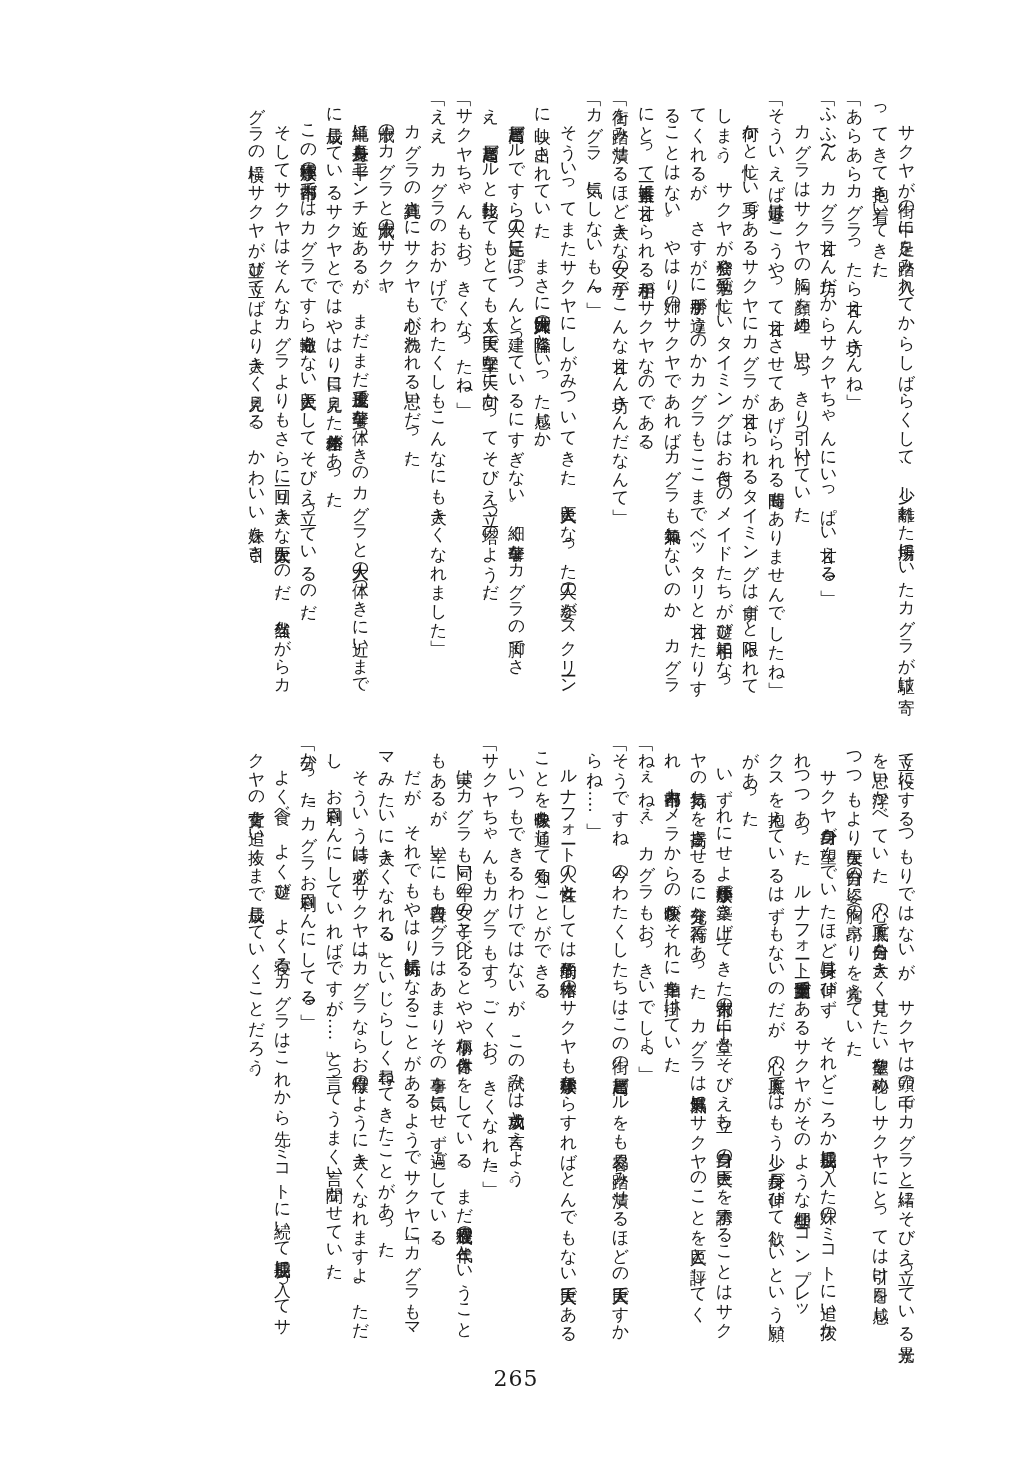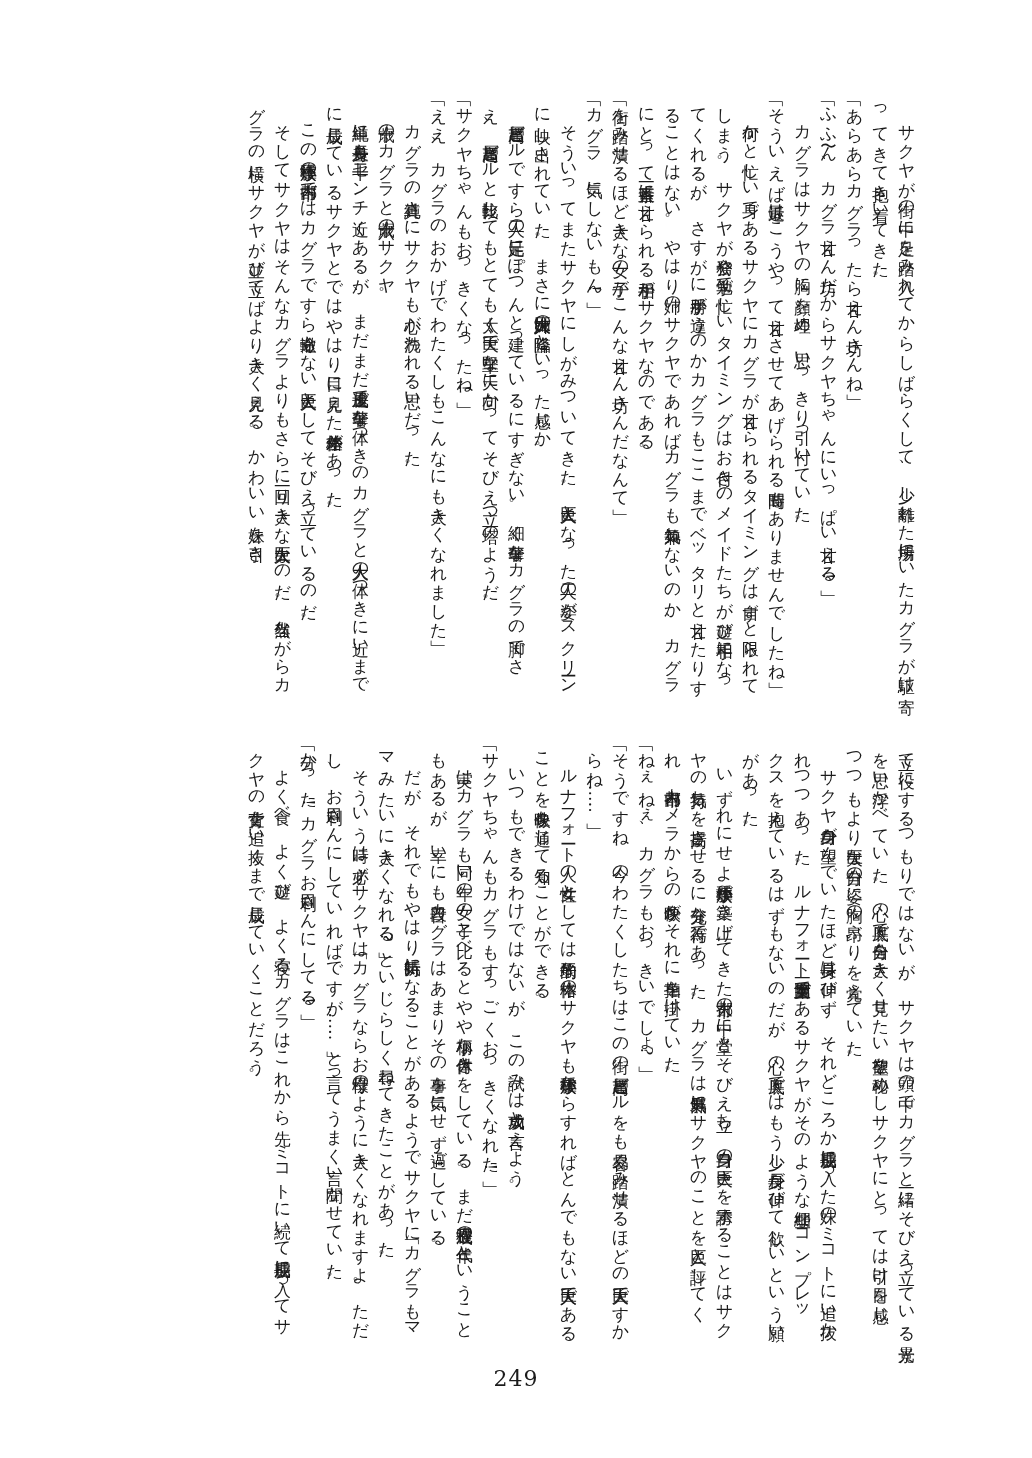--- a/index.html
+++ b/index.html
@@ -85,15 +85,15 @@
       <p>　ルナフォート人の女性としては平均的な体格のサクヤも矮小種族からすればとんでもない大巨人であることを映像を通じて知ることができる。</p>
       <p>　いつもできるわけではないが、この試みは大成功と言えよう。</p>
       <p>「サクヤちゃんもカグラもすっごくおっきくなれた!」</p>
       <p>　実はカグラも同い年の女の子と比べるとやや小柄な体付きをしている。まだ成長過程の年代ということもあるが、幸いにも普段カグラはあまりその事を気にせず過ごしている。</p>
       <p>　だが、それでもやはり時折気になることがあるようでサクヤに「カグラもママみたいに大きくなれる?」といじらしく尋ねてきたことがあった。</p>
       <p>　そういう時は必ずサクヤは「カグラならお母様のように大きくなれますよ。ただし、お利口さんにしていればですが……」と言ってうまく言い聞かせていた。</p>
       <p>「分かった!カグラお利口さんにしてる!」</p>
       <p>　よく食べ、よく遊び、よく寝るカグラはこれから先、ミコトに続いて成長期に入ってサクヤの背丈を追い抜くまで成長していくことだろう。</p>
     </section>
 
-  <div class="page-number">249</div>
+  <div class="page-number">265</div>
 
 </div>
 
 </body></html>

